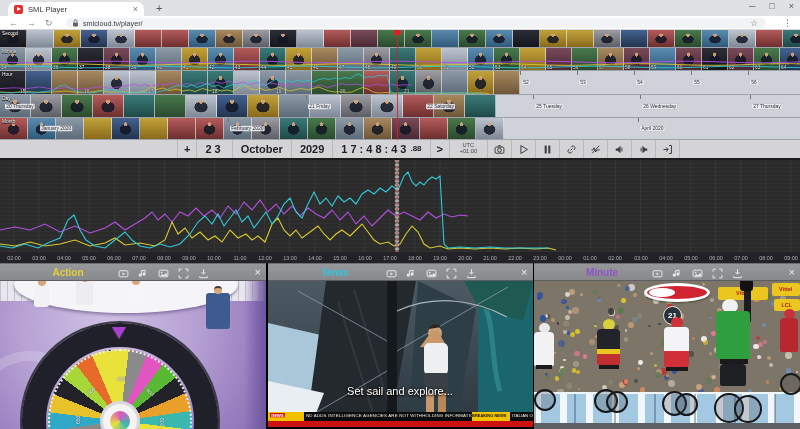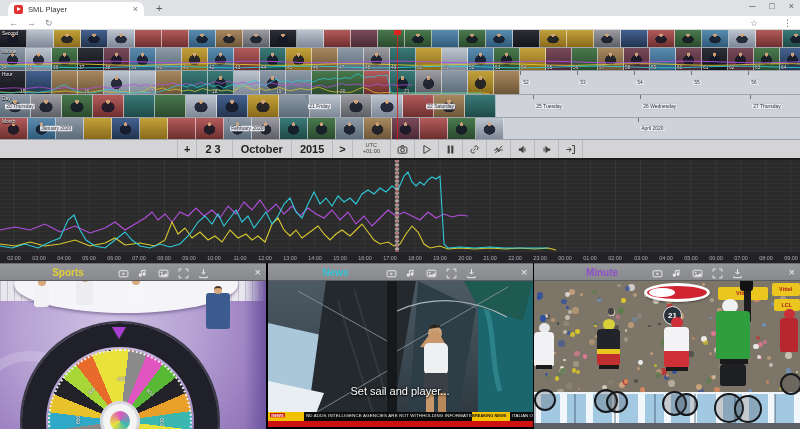--- a/index.html
+++ b/index.html
@@ -161,20 +161,27 @@
     <div class="winctl">
       <span>─</span>
       <span>□</span>
       <span>×</span>
     </div>
   </div>
   <div id="toolbar">
     <span class="navic">←</span>
     <span class="navic">→</span>
     <span class="navic">↻</span>
+    <div id="urlbar">
+      <svg width="7" height="8" viewBox="0 0 7 8">
+        <rect x="1" y="3.4" width="5" height="4" rx="0.8" fill="#5f6368"></rect>
+        <path d="M2 3.4V2.3a1.5 1.5 0 0 1 3 0v1.1" fill="none" stroke="#5f6368" stroke-width="0.9"></path>
+      </svg>
+      <span id="urltext">smlcloud.tv/player/</span>
+    </div>
     <span class="star">☆</span>
     <span class="menu3">⋮</span>
   </div>
 
   <div id="timeline">
       <div class="tl-row" style="height: 18px;">
         <div class="tl-cell" style="left: 0px; width: 27px; background: radial-gradient(at 50% 30%, rgba(216, 168, 124, 0.9) 0px, rgba(216, 168, 124, 0.9) 9%, rgba(216, 168, 124, 0) 10%), radial-gradient(at 50% 55%, rgba(18, 22, 36, 0.85) 0px, rgba(18, 22, 36, 0.85) 30%, rgba(18, 22, 36, 0) 32%), linear-gradient(rgb(45, 45, 54) 0%, rgb(21, 21, 28) 100%);"></div>
         <div class="tl-cell" style="left: 27px; width: 27px; background: linear-gradient(rgb(188, 196, 207) 0%, rgb(126, 136, 150) 100%);"></div>
         <div class="tl-cell" style="left: 54px; width: 27px; background: radial-gradient(at 50% 30%, rgba(216, 168, 124, 0.9) 0px, rgba(216, 168, 124, 0.9) 9%, rgba(216, 168, 124, 0) 10%), radial-gradient(at 50% 55%, rgba(18, 22, 36, 0.85) 0px, rgba(18, 22, 36, 0.85) 30%, rgba(18, 22, 36, 0) 32%), linear-gradient(rgb(194, 162, 58) 0%, rgb(138, 106, 26) 100%);"></div>
         <div class="tl-cell" style="left: 81px; width: 27px; background: radial-gradient(at 50% 30%, rgba(216, 168, 124, 0.9) 0px, rgba(216, 168, 124, 0.9) 9%, rgba(216, 168, 124, 0) 10%), radial-gradient(at 50% 55%, rgba(18, 22, 36, 0.85) 0px, rgba(18, 22, 36, 0.85) 30%, rgba(18, 22, 36, 0) 32%), linear-gradient(rgb(68, 97, 143) 0%, rgb(34, 52, 79) 100%);"></div>
@@ -412,21 +419,25 @@
       </div>
       <div id="tl-playhead"></div>
       <div id="tl-playflag"></div>
     </div>
 
   <div id="controlbar">
     <div class="pad"></div>
     <div class="cseg sm">+</div>
     <div class="cseg spaced">23</div>
     <div class="cseg">October</div>
-    <div class="cseg">2015</div>
+    <div class="cseg">2029</div>
+    <div class="cseg">
+      <span class="spaced">17:48:43</span>
+        <span class="frames">.<span>88</span></span>
+    </div>
     <div class="cseg sm">&gt;</div>
     <div class="cseg sm tzbox">
       <span>UTC</span>
         <span>+01:00</span>
     </div>
     <div class="cseg sm cico">
         <svg width="11" height="11" viewBox="0 0 10 10" style="stroke:#3e3e3e;stroke-width:0.9">
           <rect x="1" y="2.8" width="8" height="5.6" rx="1" fill="none"></rect>
           <circle cx="5" cy="5.6" r="1.7" fill="none"></circle>
           <path d="M3.4 2.8l.7-1.3h1.8l.7 1.3" fill="none"></path>
@@ -573,21 +584,21 @@
       <span class="ax-lab" style="left: 715.68px;">06:00</span>
       <span class="ax-lab" style="left: 740.74px;">07:00</span>
       <span class="ax-lab" style="left: 765.8px;">08:00</span>
       <span class="ax-lab" style="left: 790.86px;">09:00</span>
     </div>
 
   <div id="panels">
 
     <div class="panel" style="left:0;width:266px;">
       <div class="phead">
-        <span class="ptitle" style="color: rgb(227, 207, 58);">Sports</span>
+        <span class="ptitle" style="color: rgb(227, 207, 58);">Action</span>
         <span class="picons">
           <span class="pic">
               <svg width="11" height="11" viewBox="0 0 10 10" style="stroke:#e9e9e9;stroke-width:0.9">
                 <rect x="1" y="2.5" width="8" height="5.5" rx="1" fill="none"></rect>
                 <path d="M4.1 4l2.4 1.3-2.4 1.3z" fill="#e9e9e9" stroke="none"></path>
               </svg>
             </span>
           <span class="pic">
               <svg width="11" height="11" viewBox="0 0 10 10" style="stroke:#e9e9e9;stroke-width:0.9">
                 <path d="M6.8 1.3v4.3a1.4 1.4 0 1 1-.8-1.2V2.5l-2.6.6v3.4a1.4 1.4 0 1 1-.8-1.2V2.2l4.2-.9z" fill="#e9e9e9" stroke="none"></path>
@@ -696,21 +707,21 @@
           <g>
             <circle cx="167" cy="52" r="7" fill="#caa27a"></circle>
             <path d="M161 48a7 7 0 0 1 12-2z" fill="#2c241c"></path>
             <path d="M152 66l12-16 6 0 10 18z" fill="#c8986a"></path>
             <rect x="156" y="62" width="24" height="32" rx="5" fill="#eef0f2"></rect>
             <rect x="156" y="92" width="24" height="22" rx="3" fill="#3a4046"></rect>
             <rect x="158" y="112" width="8" height="24" fill="#c8986a"></rect>
             <rect x="170" y="112" width="8" height="24" fill="#b8885a"></rect>
           </g>
         </svg>
-        <div class="n-caption">Set sail and player...</div>
+        <div class="n-caption">Set sail and explore...</div>
         <div class="n-ticker">
           <div class="n-tk-yellow">
             <span class="n-tk-logo">news</span>
           </div>
           <span class="n-tk-text">ND ADDS INTELLIGENCE AGENCIES ARE NOT WITHHOLDING INFORMATION FROM HER</span>
           <div class="n-tk-break"><span>BREAKING NEWS</span></div>
           <span class="n-tk-right">ITALIAN O</span>
         </div>
         <div class="n-red"></div>
         <div class="n-black"></div>

